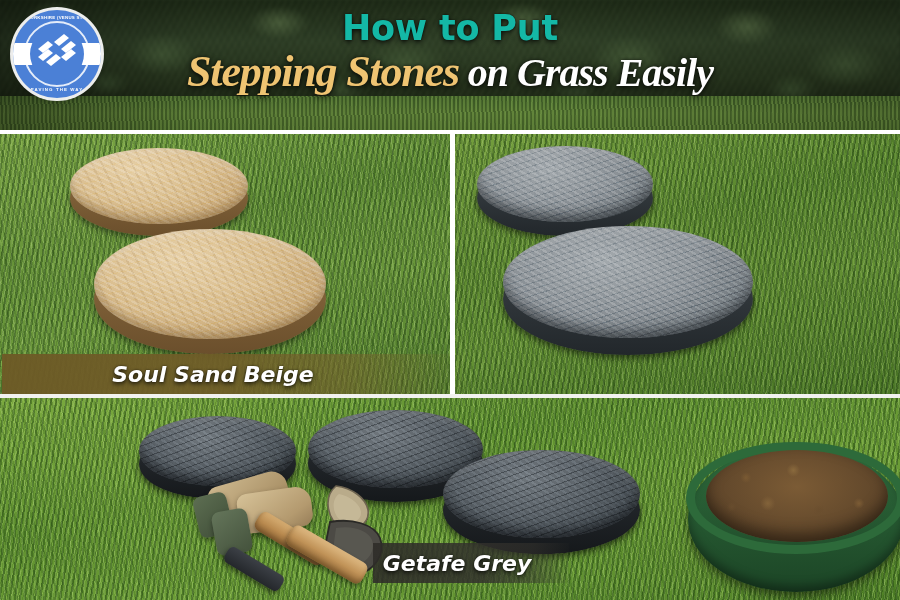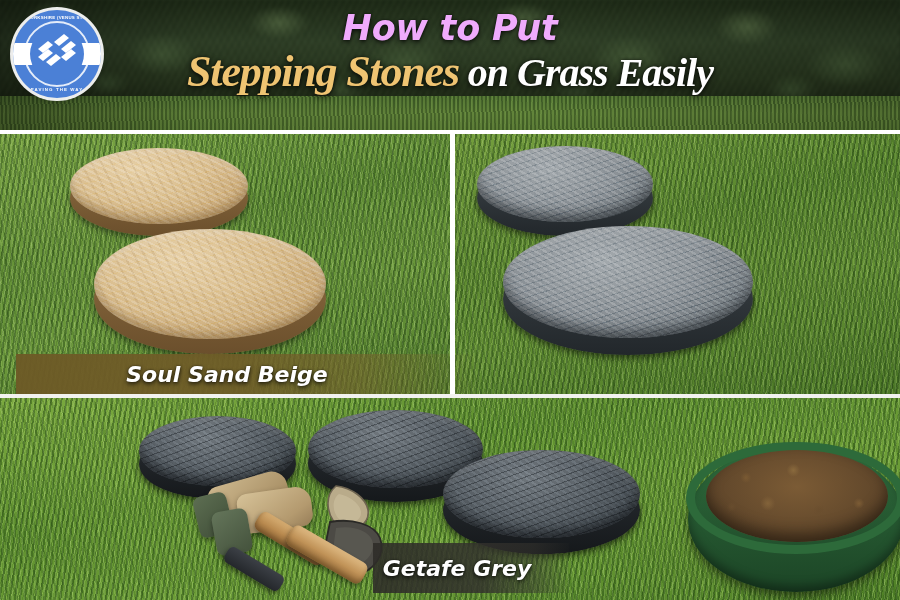--- a/index.html
+++ b/index.html
@@ -74,21 +74,21 @@
     font-size:4.4px; letter-spacing:.25px; color:#ffffff; font-weight:bold;
     white-space:nowrap; overflow:hidden;
   }
   .logo .top-text{ top:5px; }
   .logo .bot-text{ bottom:6px; color:#ffffff; letter-spacing:1.1px; }
 
   
   .title-wrap{ position:absolute; left:0; top:8px; width:900px; text-align:center; }
   .title-1{
     font-family:"DejaVu Sans", sans-serif;
-    font-style:italic; font-weight:bold; font-size:35px; color:#f0abfc;
+    font-weight:bold; font-size:35px; color:#14b8a6;
     line-height:40px; letter-spacing:-.2px;
     text-shadow:0 2px 5px rgba(0,0,0,.72), 0 0 2px rgba(0,0,0,.6);
   }
   .title-2{
     font-family:Liberation Serif, serif;
     font-style:italic; font-weight:bold; font-size:44px;
     line-height:52px; letter-spacing:-1.2px; white-space:nowrap;
     text-shadow:0 2px 6px rgba(0,0,0,.78), 0 0 3px rgba(0,0,0,.55);
     margin-top:-2px;
   }
@@ -206,33 +206,33 @@
     position:absolute; display:flex; align-items:center; justify-content:center;
     z-index:8;
   }
   .cap span{
     font-family:"DejaVu Sans", sans-serif;
     font-style:italic; font-weight:bold; color:#ffffff;
     text-shadow:0 2px 4px rgba(0,0,0,.72), 0 0 2px rgba(0,0,0,.5);
     white-space:nowrap;
   }
   .cap-beige{
-    left:16px; top:354px; width:466px; height:40px;
+    left:2px; top:354px; width:466px; height:40px;
     background:linear-gradient(90deg, rgba(109,90,38,.96) 0%, rgba(112,93,40,.93) 48%, rgba(118,99,44,.62) 74%, rgba(124,106,50,.12) 94%, rgba(124,106,50,0) 100%);
   }
   .cap-beige span{ font-size:22px; transform:translateX(-22px); }
 
   .cap-grey{
     left:455px; top:354px; width:445px; height:40px;
     background:linear-gradient(90deg, rgba(46,50,46,.86) 0%, rgba(48,52,48,.82) 50%, rgba(52,58,50,.52) 76%, rgba(56,62,52,.10) 95%, rgba(56,62,52,0) 100%);
   }
   .cap-grey span{ font-size:22px; transform:translateX(-38px); }
 
   .cap-getafe{
-    left:373px; top:543px; width:196px; height:50px;
+    left:373px; top:543px; width:196px; height:40px;
     background:linear-gradient(90deg, rgba(46,44,40,.88) 0%, rgba(50,48,44,.84) 55%, rgba(56,54,48,.50) 82%, rgba(60,58,50,.06) 100%);
   }
   .cap-getafe span{ font-size:22px; transform:translateX(-14px); }
 </style>
 </head>
 <body>
 
 <div class="canvas">
 
   <div class="header">

